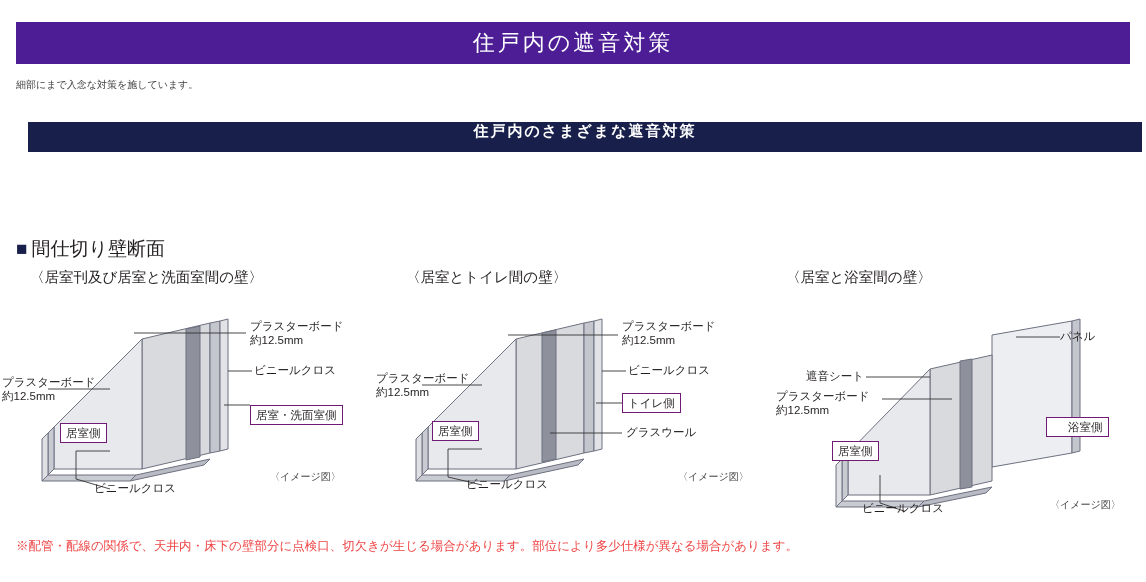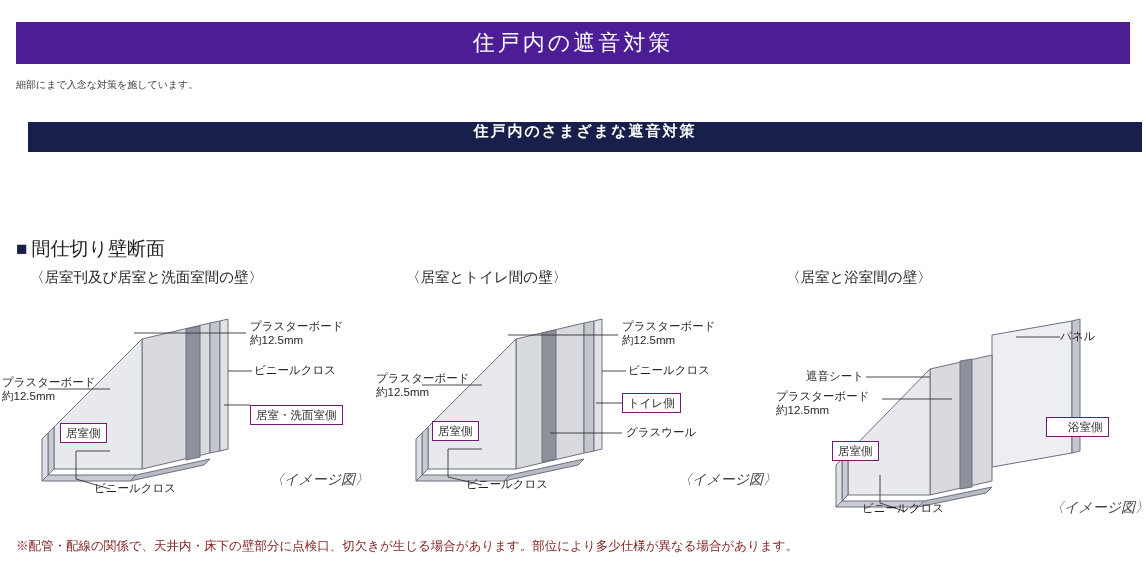--- a/index.html
+++ b/index.html
@@ -125,31 +125,30 @@
     line-height: 1.25;
     color: #231f20;
     white-space: nowrap;
   }
   .lbl.boxed {
     border: 1px solid #701a75;
     padding: 2px 5px;
     background: #ffffff;
   }
   .lbl.italic {
-    font-size: 14px;
-    font-style: italic;
+    font-size: 10px;
     color: #444;
   }
   
   .footnote {
     position: absolute;
     left: 16px;
     top: 538px;
     font-size: 12.5px;
-    color: #7f1d1d;
+    color: #ef4444;
   }
 </style>
 </head>
 <body>
 
 <div class="page">
 
   <div class="title-bar">
     <span class="title-text">住戸内の遮音対策</span>
   </div>

